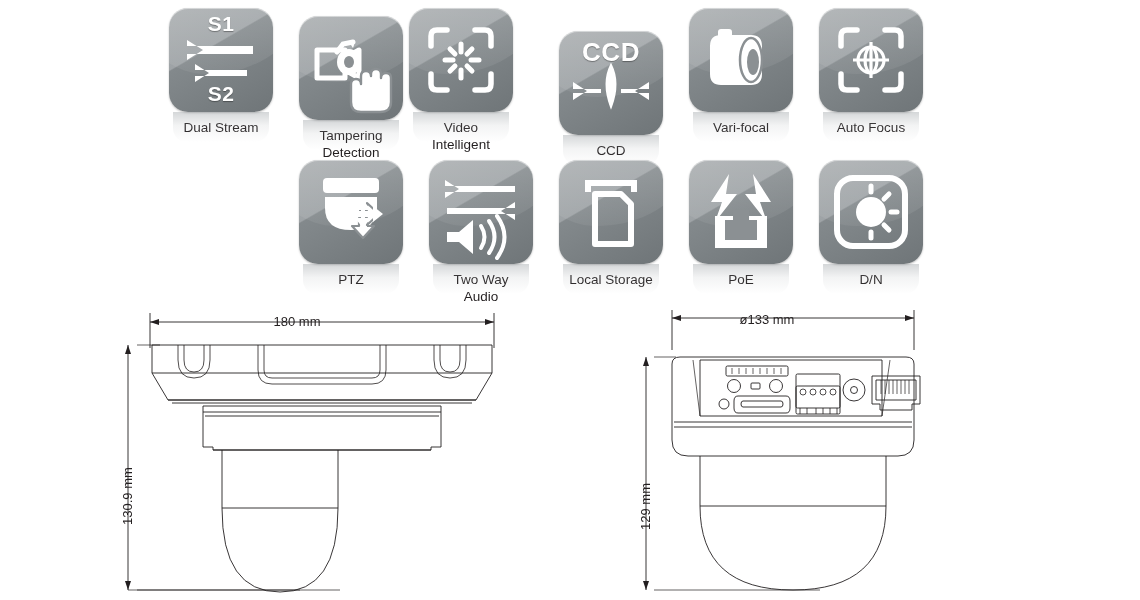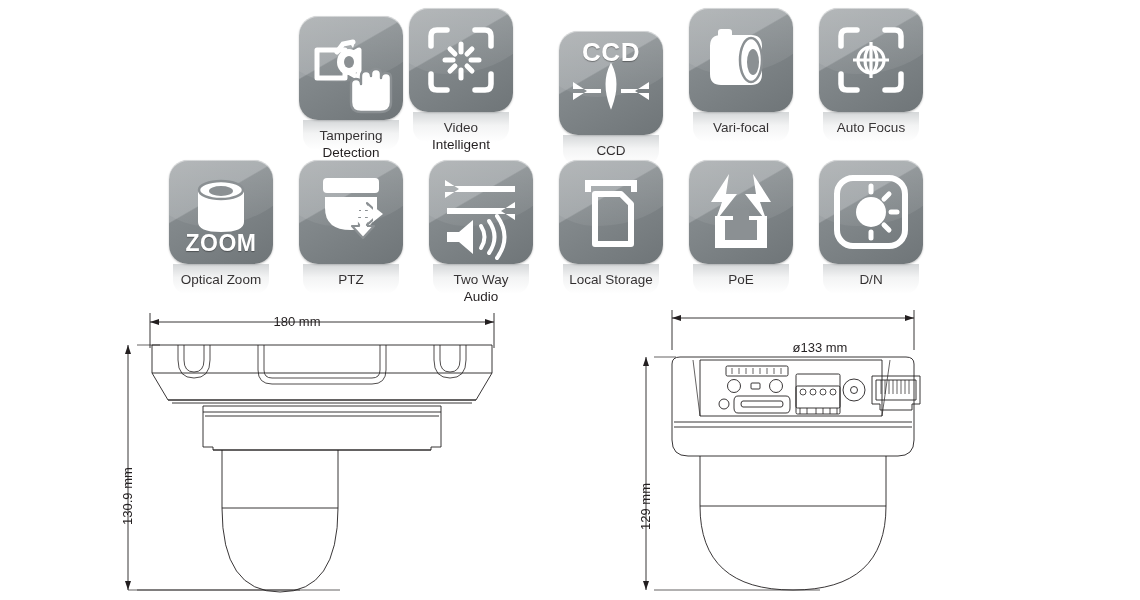--- a/index.html
+++ b/index.html
@@ -105,20 +105,34 @@
   .dim-label.vertical {
     transform: rotate(-90deg);
     transform-origin: left top;
   }
 </style>
 </head>
 <body>
 
 <div id="feature-grid">
 
+  <div class="feature-cell" style="left:156px; top:8px;">
+    <div class="tile-wrap">
+      <div class="tile">
+        <svg width="104" height="104" viewBox="0 0 104 104">
+          <path d="M18 38 L18 32 L34 42 L18 52 L18 46 L84 46 L84 38 Z" fill="#fff"></path>
+          <path d="M26 62 L26 56 L40 65 L26 74 L26 68 L78 68 L78 62 Z" fill="#fff"></path>
+        </svg>
+        <div class="glyph-text" style="top:4px; font-size:21px;">S1</div>
+        <div class="glyph-text" style="top:74px; font-size:21px;">S2</div>
+      </div>
+      <div class="tile-reflection"></div>
+    </div>
+    <div class="feature-label">Dual Stream</div>
+  </div>
 
   <div class="feature-cell" style="left:286px; top:16px;">
     <div class="tile-wrap">
       <div class="tile">
         <svg width="104" height="104" viewBox="0 0 104 104">
           <g fill="none" stroke="#fff" stroke-width="5" stroke-linejoin="round">
             <path d="M18 34 L18 62 L46 62 L46 34 Z"></path>
             <path d="M46 42 L60 34 L60 62 L46 54"></path>
           </g>
           <ellipse cx="50" cy="46" rx="12" ry="13" fill="#fff"></ellipse>
@@ -212,34 +226,20 @@
             <path d="M52 34 L52 70"></path>
             <path d="M34 52 L70 52"></path>
           </g>
         </svg>
       </div>
       <div class="tile-reflection"></div>
     </div>
     <div class="feature-label">Auto Focus</div>
   </div>
 
-  <div class="feature-cell" style="left:156px; top:160px;">
-    <div class="tile-wrap">
-      <div class="tile">
-        <svg width="104" height="104" viewBox="0 0 104 104">
-          <path d="M30 30 L30 62 q0 9 22 9 q22 0 22-9 L74 30 Z" fill="#fff" stroke="#fff" stroke-width="2"></path>
-          <ellipse cx="52" cy="30" rx="22" ry="9" fill="#fff" stroke="#8b9093" stroke-width="2.5"></ellipse>
-          <ellipse cx="52" cy="31" rx="12" ry="5" fill="#8b9093"></ellipse>
-        </svg>
-        <div class="glyph-text" style="top:70px; font-size:23px;">ZOOM</div>
-      </div>
-      <div class="tile-reflection"></div>
-    </div>
-    <div class="feature-label">Optical Zoom</div>
-  </div>
 
   <div class="feature-cell" style="left:286px; top:160px;">
     <div class="tile-wrap">
       <div class="tile">
         <svg width="104" height="104" viewBox="0 0 104 104">
           <rect x="24" y="18" width="56" height="15" rx="4" fill="#fff"></rect>
           <path d="M26 37 L78 37 L78 48 q0 22-26 22 q-26 0-26-22 Z" fill="#fff"></path>
           <path d="M55 46 L55 62 L45 62 L45 46 L36 46 L36 56 L20 56 L30 46 Z" fill="none"></path>
           <g fill="#fff" stroke="#8b9093" stroke-width="2.2" stroke-linejoin="round">
             <path d="M60 50 L68 50 L68 43 L80 54 L68 65 L68 58 L60 58 L60 66 L53 66 L64 78 L75 66 L68 66"></path>
@@ -449,17 +449,17 @@
           <path d="M317 80 L317 94"></path>
             <path d="M321 80 L321 94"></path>
           <path d="M325 80 L325 94"></path>
             <path d="M329 80 L329 94"></path>
         </g>
 
         <path d="M120 156 L120 206 q0 84 93 84 q93 0 93 -84 L306 156"></path>
         <path d="M120 206 L306 206"></path>
       </g>
     </svg>
-    <div class="dim-label" style="left:820px; top:12px; transform:translateX(-50%);margin-top:28px;">ø133 mm</div>
+    <div class="dim-label" style="left:767px; top:12px; transform:translateX(-50%);">ø133 mm</div>
     <div class="dim-label vertical" style="left:638px; top:230px;">129 mm</div>
   </div>
 
 </div>
 
 </body></html>

